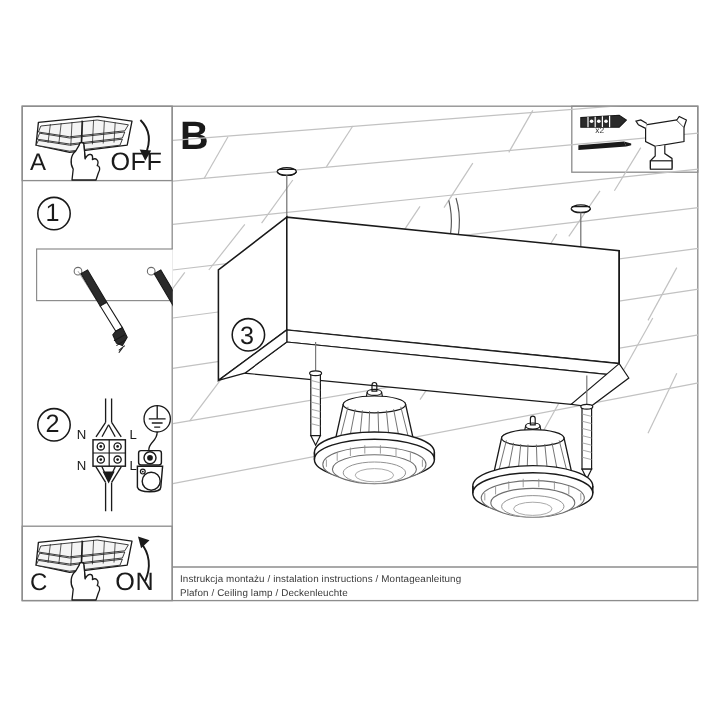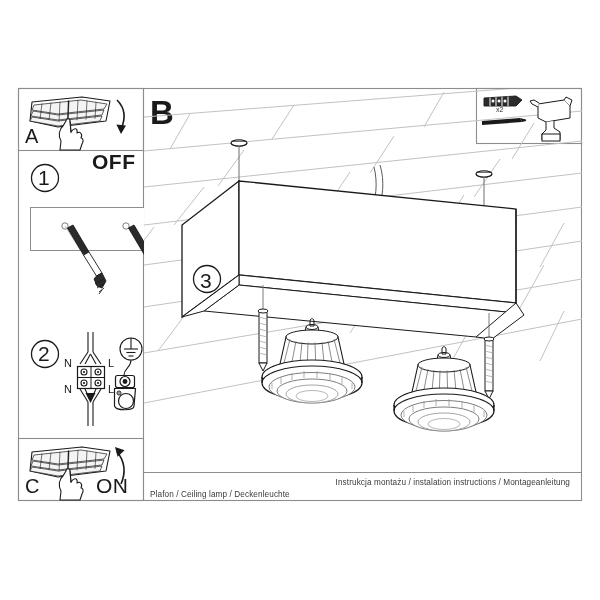--- a/index.html
+++ b/index.html
@@ -60,21 +60,21 @@
                  L62 62 L42 62 L43 53 C40 48 41 41 45 38 Z" fill="#ffffff"></path>
         <path d="M52 33 L53 45" stroke-width="0.8"></path>
       </g>
 
       <g fill="none" stroke="#1a1a1a" stroke-width="1.6">
         <path d="M99 12 C107 20 108 30 103 41"></path>
       </g>
       <polygon points="103,46 98.4,36.6 108,37.4" fill="#1a1a1a"></polygon>
     </svg>
     <div class="txt" style="left:7px;top:36px;font-size:20px;">A</div>
-    <div class="txt" style="left:74px;top:35px;font-size:21px;font-weight:bold;letter-spacing:0.5px;margin-top:26px;">OFF</div>
+    <div class="txt" style="left:74px;top:35px;font-size:21px;font-weight:normal;letter-spacing:0.5px;">OFF</div>
   </div>
 
   <div class="txt" style="left:150px;top:92px;font-size:33px;font-weight:bold;">B</div>
 
   <div class="abs" style="left:18px;top:155px;width:126px;height:150px;">
     <svg width="126" height="150">
 
       <circle cx="27" cy="23" r="13.5" fill="none" stroke="#1a1a1a" stroke-width="1.3"></circle>
 
       <rect x="12.5" y="52.5" width="124" height="43" fill="#ffffff" stroke="#8d8d8d" stroke-width="1"></rect>
@@ -410,17 +410,17 @@
         <path d="M62 19 L56 16 L54 13 L58 12 L63 15"></path>
         <path d="M70 34 L70 42 L66 46 L66 52 L84 52 L84 44 L78 40 L78 33"></path>
         <rect x="66" y="46" width="18" height="7"></rect>
         <path d="M88 12 L90 9 L96 12 L94 18"></path>
       </g>
     </svg>
     <div class="txt" style="left:20px;top:18px;font-size:7px;color:#333;">x2</div>
   </div>
 
   <div class="abs" style="left:150px;top:478px;width:420px;">
-    <div style="font-size:8.2px;color:#3a3a3a;letter-spacing:0.1px;text-align:right;">Instrukcja montażu / instalation instructions / Montageanleitung</div>
+    <div style="font-size:8.2px;color:#3a3a3a;letter-spacing:0.1px;">Instrukcja montażu / instalation instructions / Montageanleitung</div>
     <div style="font-size:8.2px;color:#3a3a3a;letter-spacing:0.1px;margin-top:3px;">Plafon / Ceiling lamp / Deckenleuchte</div>
   </div>
 
 </div>
 
 </body></html>

